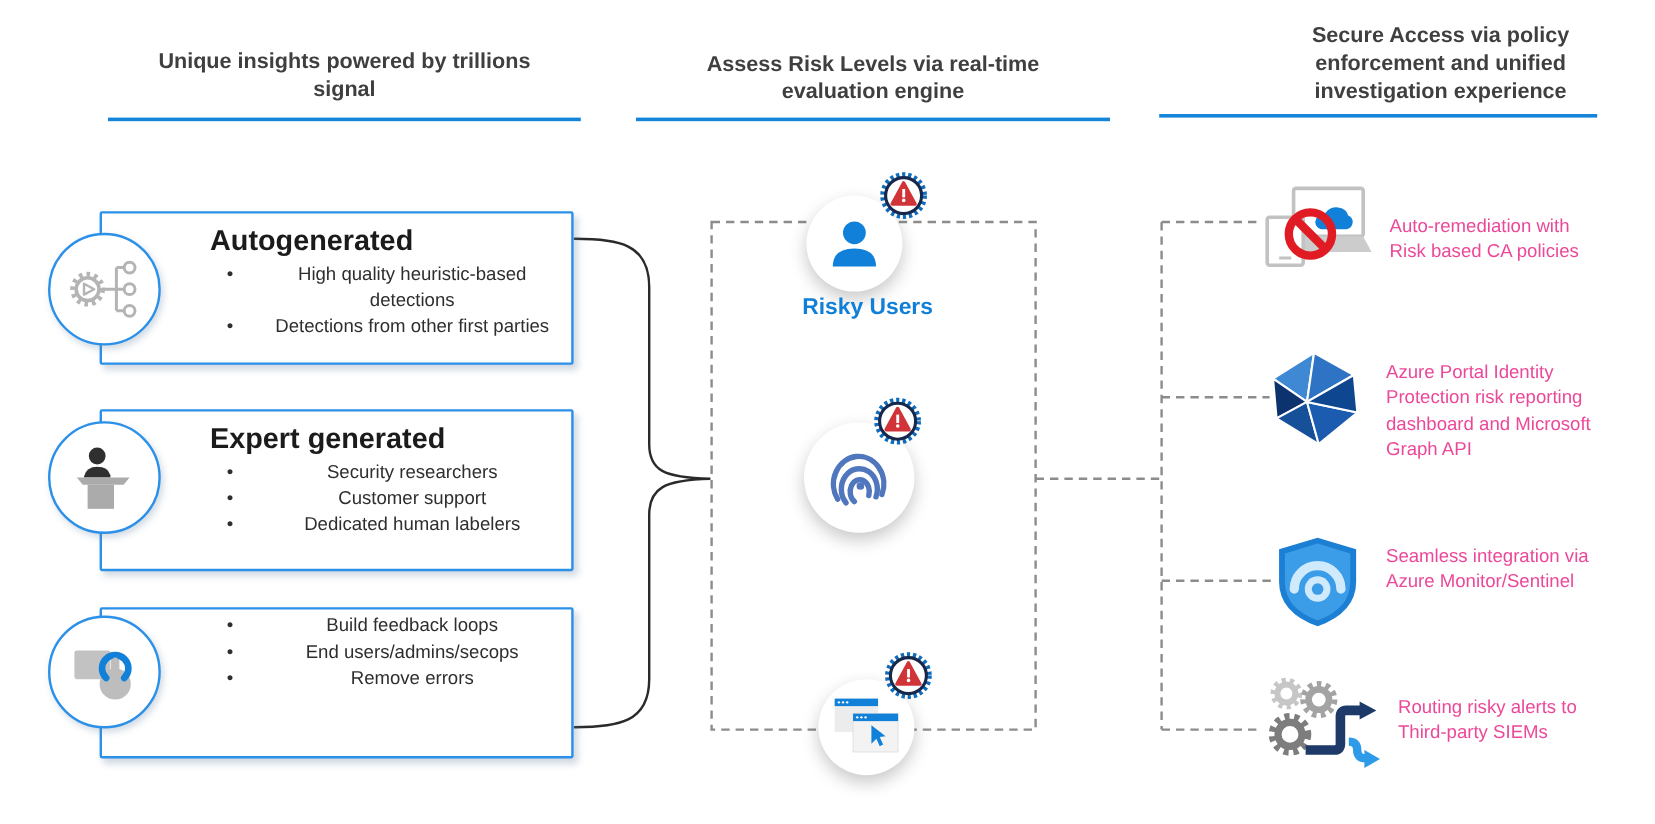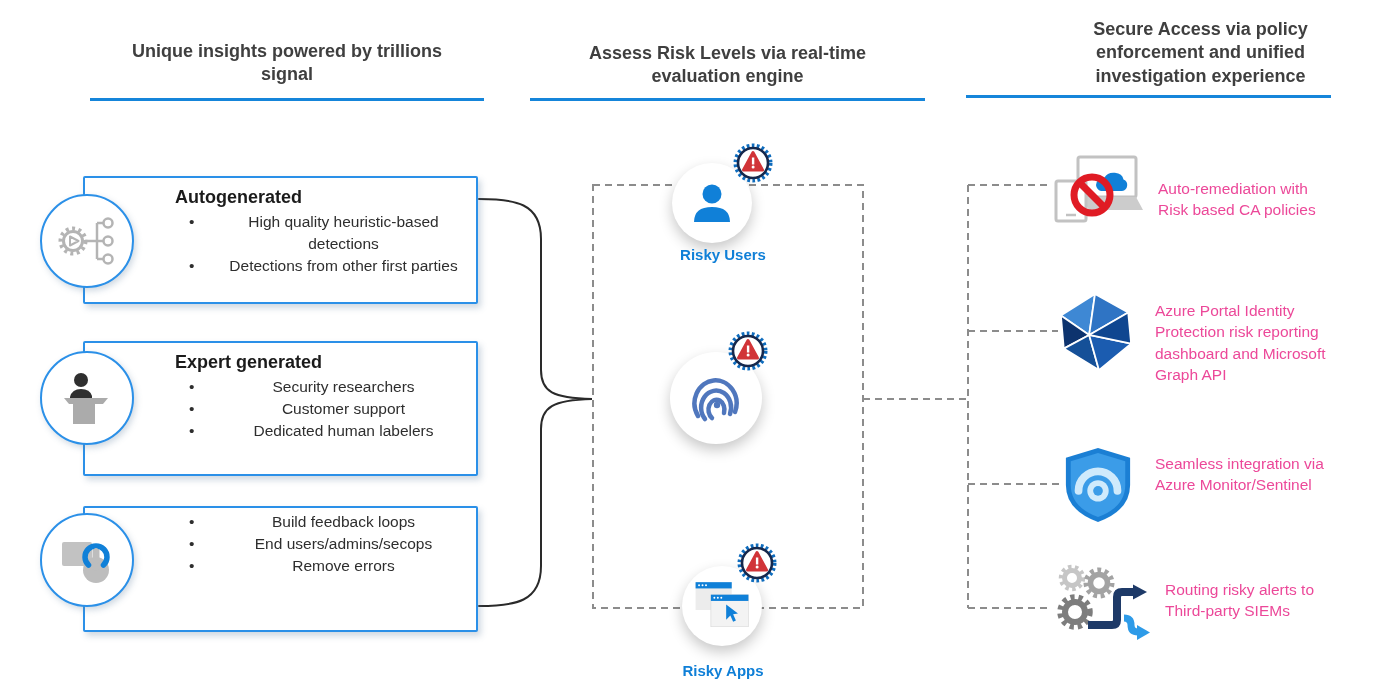--- a/index.html
+++ b/index.html
@@ -8,34 +8,34 @@
   .canvas { position:relative; width:1379px; height:687px; background:#ffffff; overflow:hidden; }
 
   .svg-layer { position:absolute; left:0; top:0; z-index:0; }
 
   .col-header { position:absolute; text-align:center; font-size:18px; font-weight:600;
                 color:#3f3f3f; line-height:1.3; white-space:pre-line; z-index:1; }
   .underline { position:absolute; height:3px; background:#1585da; z-index:1; }
 
   .signal-box { position:absolute; width:395px; background:#ffffff; border:2px solid #2b90e8;
                 border-radius:2px; box-shadow:3px 4px 6px rgba(100,130,160,.30); z-index:1; }
-  .signal-box .title { font-size:18px; font-weight:700; color:#1b1b1b; margin:9px 0 0 90px; }
+  .signal-box .title { font-size:24px; font-weight:700; color:#1b1b1b; margin:9px 0 0 90px; }
   .signal-box ul { list-style:none; margin:3px 0 0 0; padding-left:100px;text-align:center; }
   .signal-box li { position:relative; padding-left:26px; font-size:15.5px; color:#2e2e2e; line-height:1.42; }
   .signal-box li::before { content:"•"; position:absolute; left:4px; top:0; color:#2e2e2e; }
 
   .badge-circle { position:absolute; width:94px; height:94px; border-radius:50%; background:#ffffff;
                   border:2px solid #2b90e8; display:flex; align-items:center; justify-content:center;
                   box-shadow:2px 3px 6px rgba(100,130,160,.30); z-index:2; }
 
   .risk-circle { position:absolute; border-radius:50%; background:#ffffff;
                  box-shadow:0 6px 14px rgba(0,0,0,.22); display:flex; align-items:center;
                  justify-content:center; z-index:2; }
   .risk-badge { position:absolute; z-index:3; }
-  .risk-label { position:absolute; width:200px; text-align:center; font-size:15px; font-weight:700;
+  .risk-label { position:absolute; width:200px; text-align:center; font-size:19px; font-weight:700;
                 color:#0f7fd7; z-index:2; }
 
   .outcome-icon { position:absolute; z-index:2; }
   .outcome-text { position:absolute; font-size:15.5px; color:#ec4899; line-height:1.38;
                   white-space:pre-line; z-index:2; }
 </style>
 </head>
 <body>
 
 <div class="canvas">
@@ -173,21 +173,20 @@
       <polygon points="52,38 52,60 58,54 62,63 66,61 62,52 69,51" fill="#1080d8"></polygon>
     </svg>
   </div>
   <svg class="risk-badge" style="left:736px; top:542px;" width="42" height="42" viewBox="0 0 42 42">
     <circle cx="21" cy="21" r="17" fill="#ffffff" stroke="#0f6cbd" stroke-width="5" stroke-dasharray="2.6 2.3"></circle>
     <circle cx="21" cy="21" r="15" fill="#ffffff" stroke="#16284c" stroke-width="2.6"></circle>
     <path d="M21 10.5 L30.5 28 L11.5 28 Z" fill="#d13438" stroke="#d13438" stroke-width="3" stroke-linejoin="round"></path>
     <rect x="19.9" y="15.5" width="2.4" height="7" fill="#ffffff"></rect>
     <circle cx="21.1" cy="25" r="1.5" fill="#ffffff"></circle>
   </svg>
-  <div class="risk-label" style="left:623px; top:662px;">Risky Apps</div>
 
   <div class="outcome-icon" style="left:1048px; top:153px;">
     <svg width="96" height="76" viewBox="0 0 96 76">
       <rect x="30" y="4" width="58" height="40" rx="2" fill="#ffffff" stroke="#c2c2c2" stroke-width="3"></rect>
       <path d="M48 32 a8 8 0 0 1 8.5-7.5 a10 8 0 0 1 19 2 a6 6 0 0 1 -1.5 11.5 l-21 0 a7 7 0 0 1 -5 -6 Z" fill="#1080d8"></path>
       <polygon points="33,44 88,44 95,57 41,57" fill="#cccccc"></polygon>
       <rect x="8" y="28" width="30" height="40" rx="2" fill="#ffffff" stroke="#c2c2c2" stroke-width="3"></rect>
       <line x1="18" y1="62" x2="28" y2="62" stroke="#c2c2c2" stroke-width="2.5"></line>
       <circle cx="44" cy="42" r="18" fill="none" stroke="#e01b24" stroke-width="7"></circle>
       <line x1="31.5" y1="29.5" x2="56.5" y2="54.5" stroke="#e01b24" stroke-width="7"></line>

